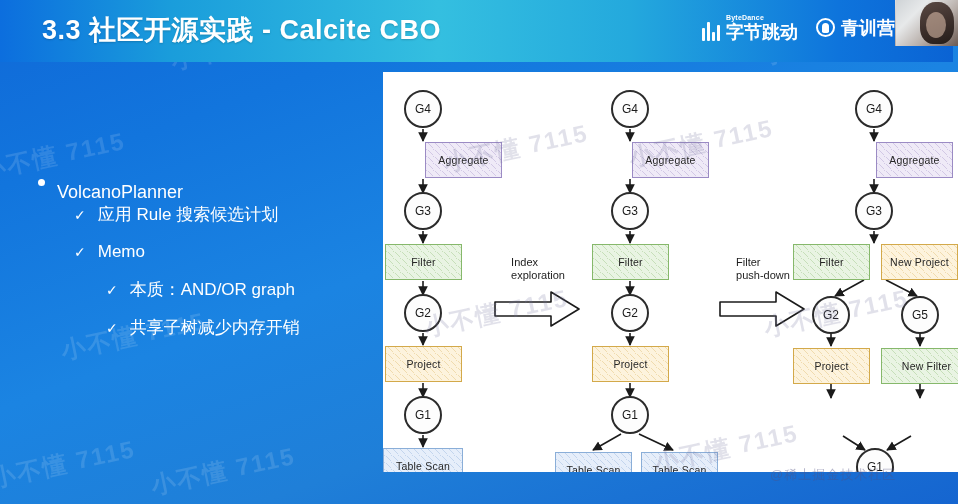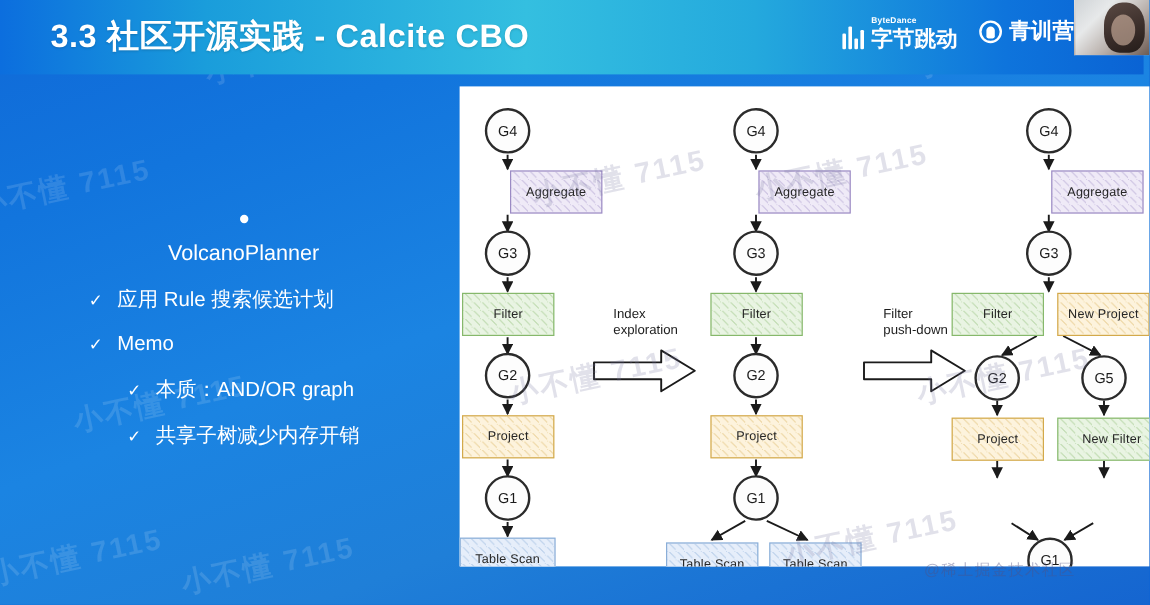--- a/index.html
+++ b/index.html
@@ -28,21 +28,21 @@
   #header{
     position:absolute;left:0;top:0;width:953px;height:62px;
     background:linear-gradient(90deg,#0c6ede 0%,#1a9ddb 18%,#34bfe0 46%,#24a9dd 66%,#0e74dc 88%,#0a63d4 100%);
     overflow:hidden;
   }
   #title{
     position:absolute;left:42px;top:12px;
     color:#ffffff;font-size:27px;font-weight:700;letter-spacing:.5px;white-space:nowrap;
     text-shadow:0 1px 2px rgba(0,0,0,.18);
   }
-  #logos{position:absolute;right:58px;top:14px;display:flex;align-items:flex-start;gap:18px;}
+  #logos{position:absolute;right:58px;top:14px;display:flex;align-items:center;gap:18px;}
   .bd-logo{display:flex;align-items:flex-end;gap:6px;}
   .bd-bars{display:flex;align-items:flex-end;gap:2px;height:20px;}
   .bd-bars i{display:block;width:3px;background:#fff;border-radius:1px;}
   .bd-bars i:nth-child(1){height:13px;}
   .bd-bars i:nth-child(2){height:19px;}
   .bd-bars i:nth-child(3){height:9px;}
   .bd-bars i:nth-child(4){height:16px;}
   .bd-txt{display:flex;flex-direction:column;line-height:1;}
   .bd-en{font-size:7px;color:#fff;font-weight:700;letter-spacing:.2px;margin-bottom:2px;}
   .bd-cn{font-size:18px;color:#fff;font-weight:700;letter-spacing:0;}
@@ -64,21 +64,21 @@
   #cam .face{
     position:absolute;right:4px;top:2px;width:34px;height:42px;border-radius:45% 45% 38% 38%;
     background:linear-gradient(160deg,#5b4a44 0%,#3c2f2b 55%,#241c19 100%);
   }
   #cam .cheek{
     position:absolute;right:12px;top:12px;width:20px;height:26px;border-radius:50%;
     background:rgba(228,196,176,.55);
   }
   
   #bullets{position:absolute;left:38px;top:182px;width:330px;color:#fff;}
-  .lvl1{display:flex;align-items:center;gap:12px;font-size:18px;font-weight:400;margin-bottom:16px;flex-direction:column;}
+  .lvl1{display:flex;align-items:flex-start;gap:12px;font-size:18px;font-weight:400;}
   .dot{width:7px;height:7px;border-radius:50%;background:#fff;flex:0 0 auto;transform:translateY(-3px);}
   .lvl2{display:flex;align-items:baseline;gap:12px;font-size:17px;margin:0 0 16px 36px;}
   .lvl3{display:flex;align-items:baseline;gap:12px;font-size:17px;margin:0 0 15px 68px;}
   .chk{font-size:14px;flex:0 0 auto;color:#fff;}
   
   #panel{
     position:absolute;left:383px;top:72px;width:575px;height:400px;
     background:#ffffff;overflow:hidden;
   }
   .node{position:absolute;box-sizing:border-box;}

